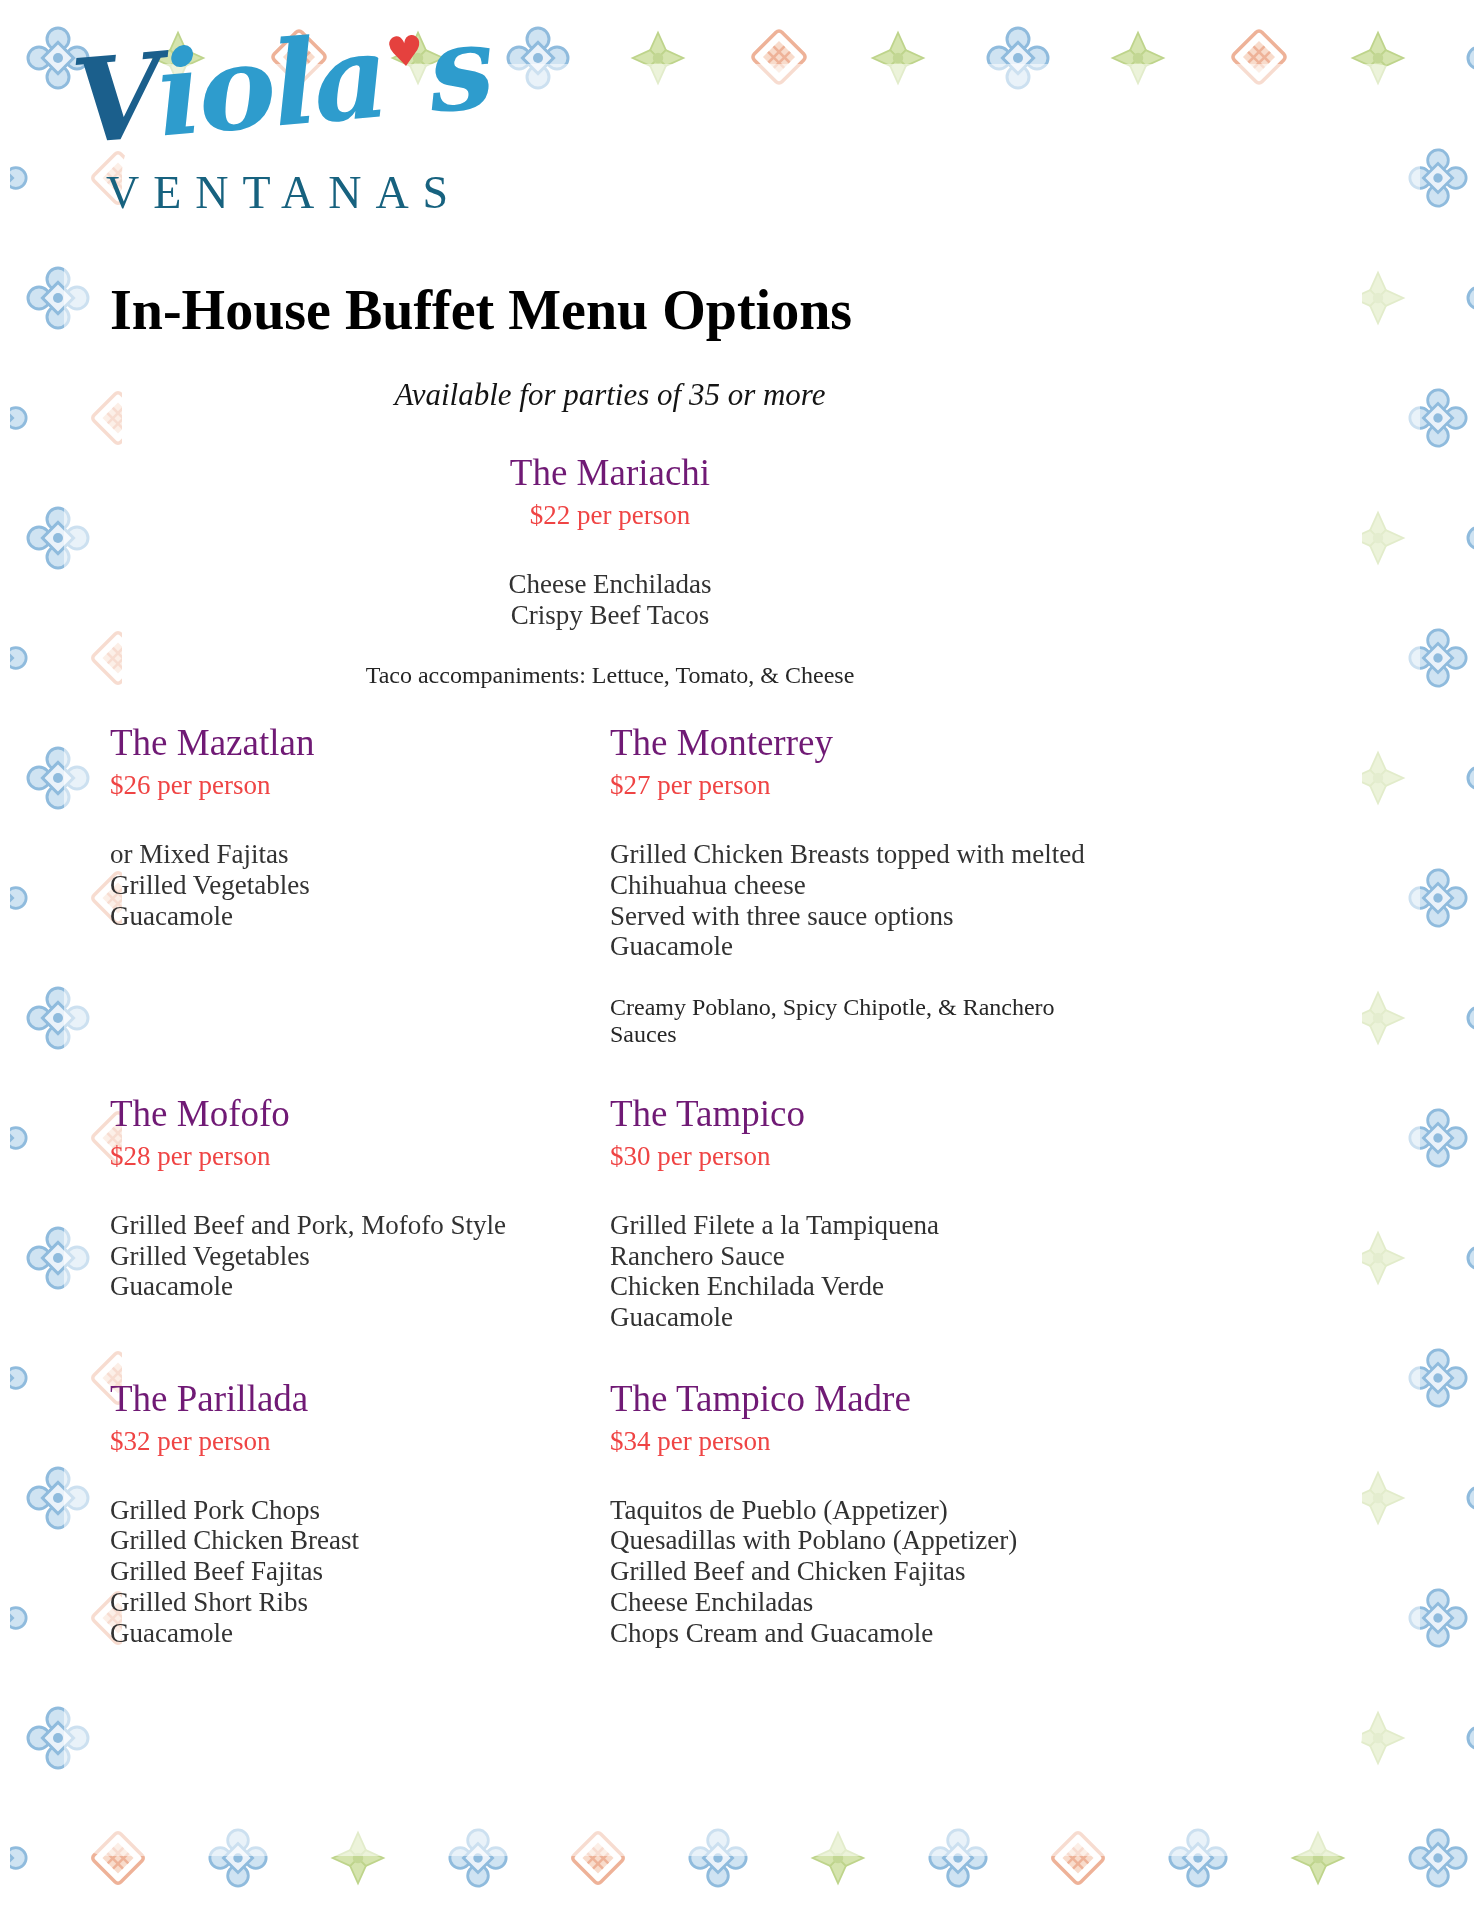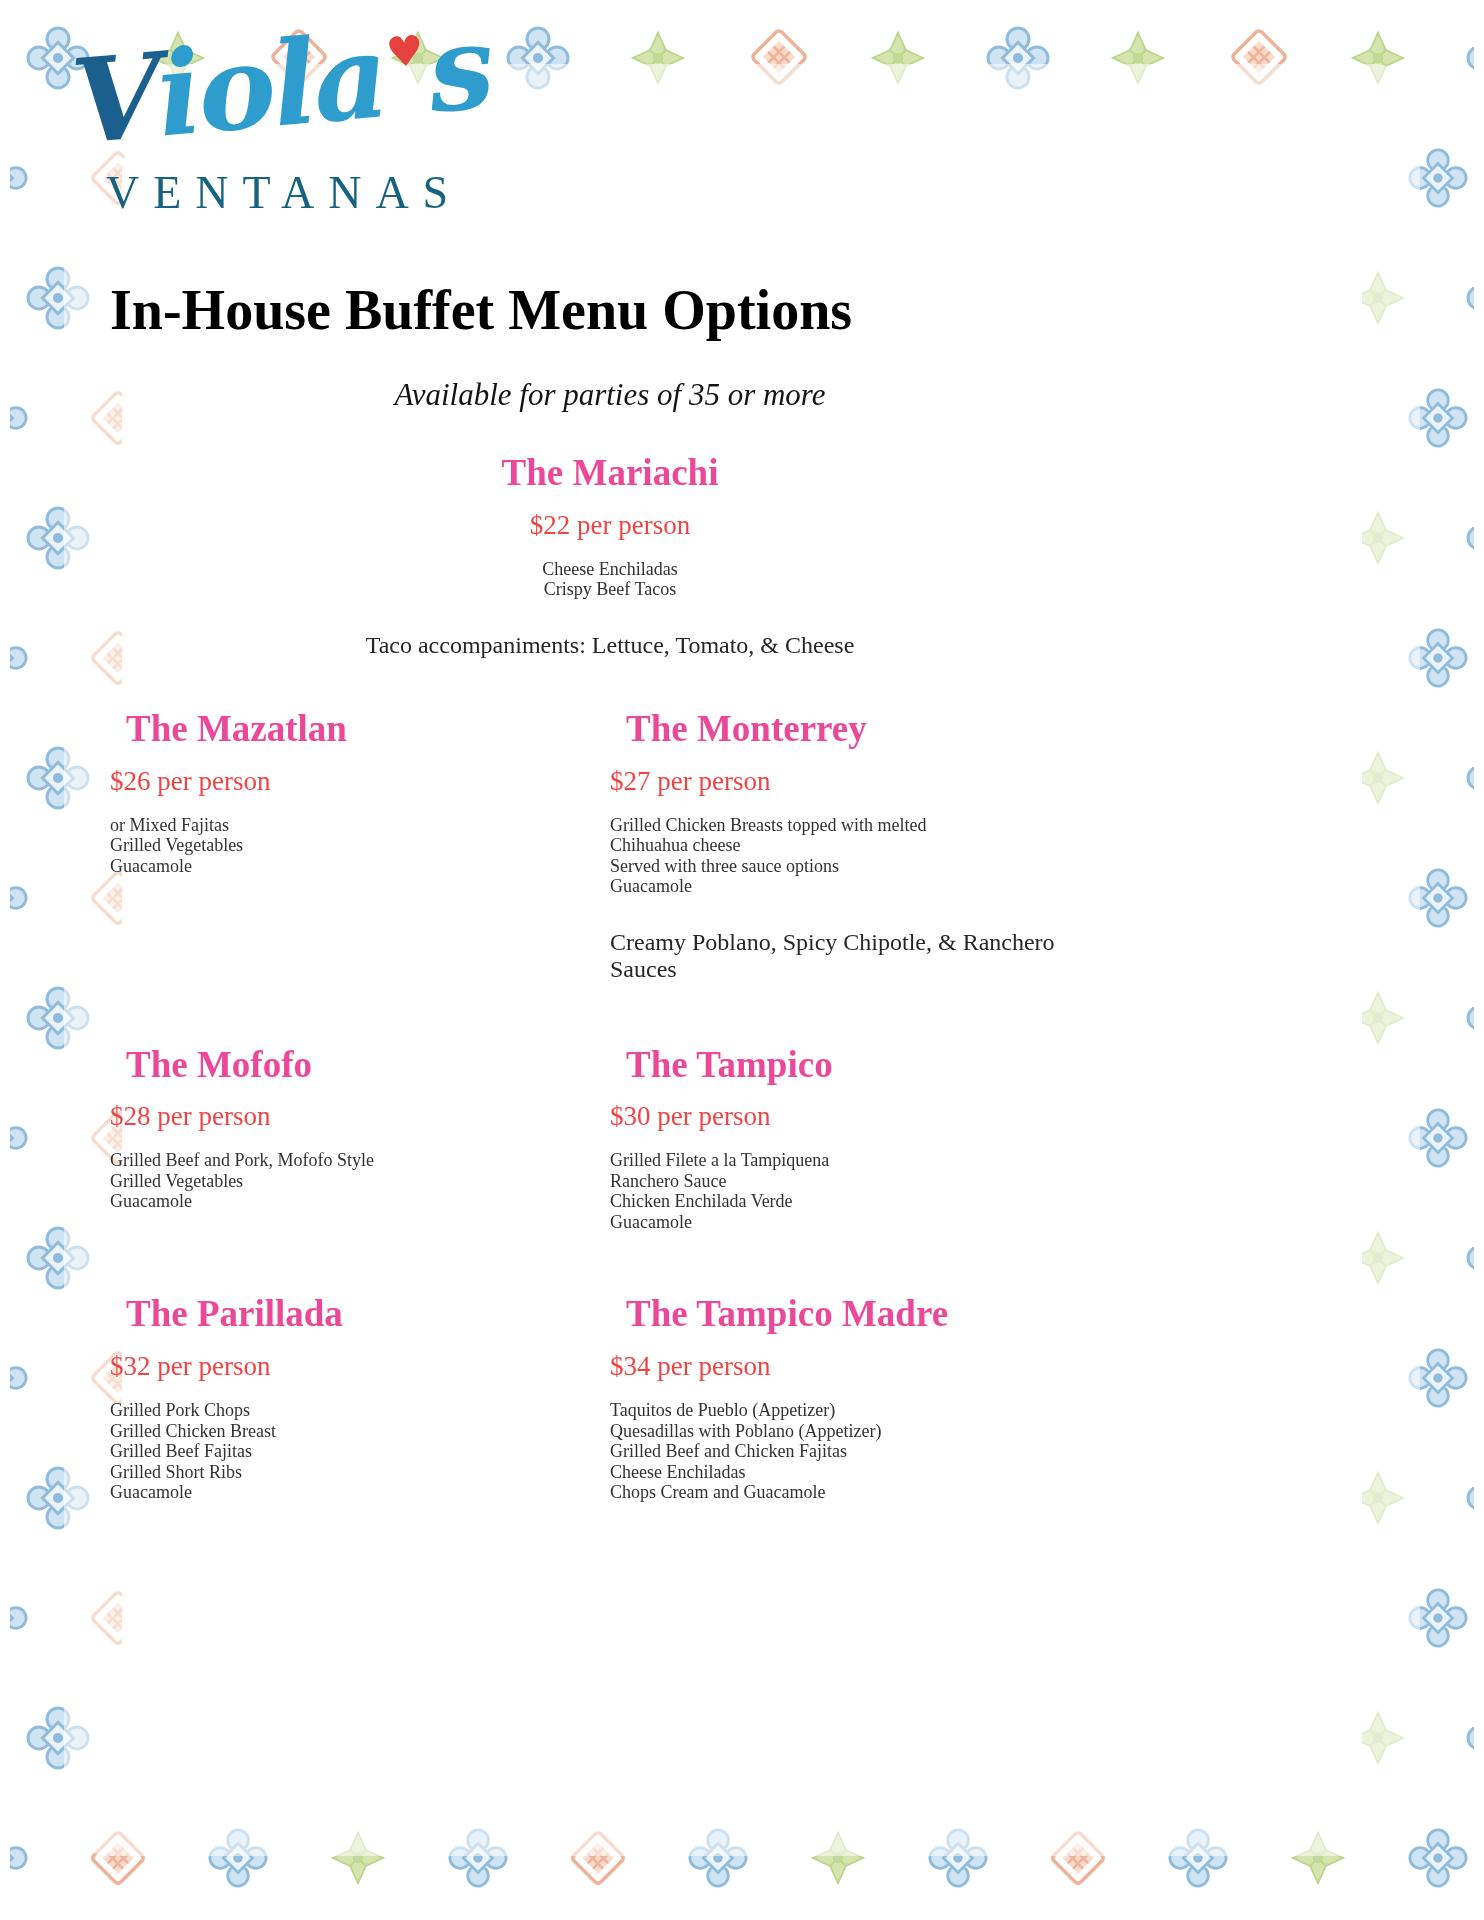--- a/index.html
+++ b/index.html
@@ -23,23 +23,23 @@
   .logo-sub{
     font-size:46px;letter-spacing:14px;color:#17627f;
     margin:2px 0 0 30px;font-weight:400;width:max-content;
   }
 
   
   .title{font-size:56px;font-weight:700;color:#000;margin-top:62px;line-height:1.05;}
   .subtitle{font-size:31px;font-style:italic;color:#141414;text-align:center;margin-top:8px;}
 
   .featured{text-align:center;margin-top:40px;}
-  .mname{font-size:37px;font-weight:700;color:#ec4899;margin:16px;line-height:1.1;}
+  .mname{font-size:37px;font-weight:400;color:#701a75;margin:0;line-height:1.1;}
   .price{font-size:27px;color:#ef4444;margin-top:6px;}
-  .items{font-size:18px;color:#323232;margin-top:18px;line-height:1.14;}
+  .items{font-size:27px;color:#323232;margin-top:38px;line-height:1.14;}
   .note{font-size:24px;color:#262626;margin-top:32px;}
 
   .grid{display:grid;grid-template-columns:500px 500px;row-gap:46px;margin-top:34px;}
   .card{text-align:left;}
 </style>
 </head>
 <body>
 
 <svg class="border-svg" width="1484" height="1920" viewBox="0 0 1484 1920" aria-hidden="true">
   <defs>

